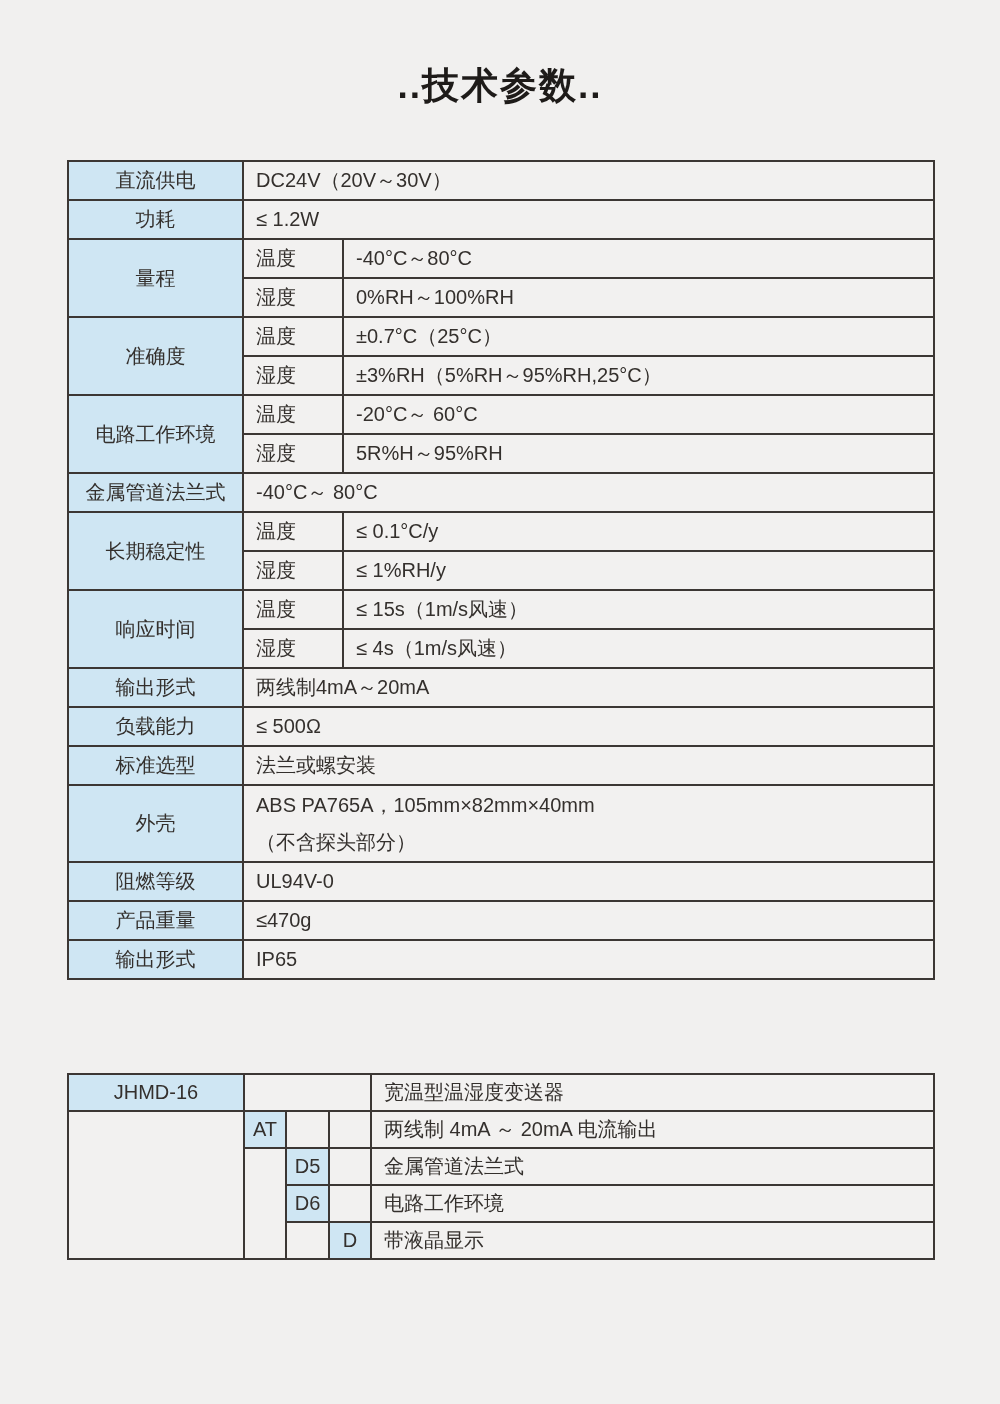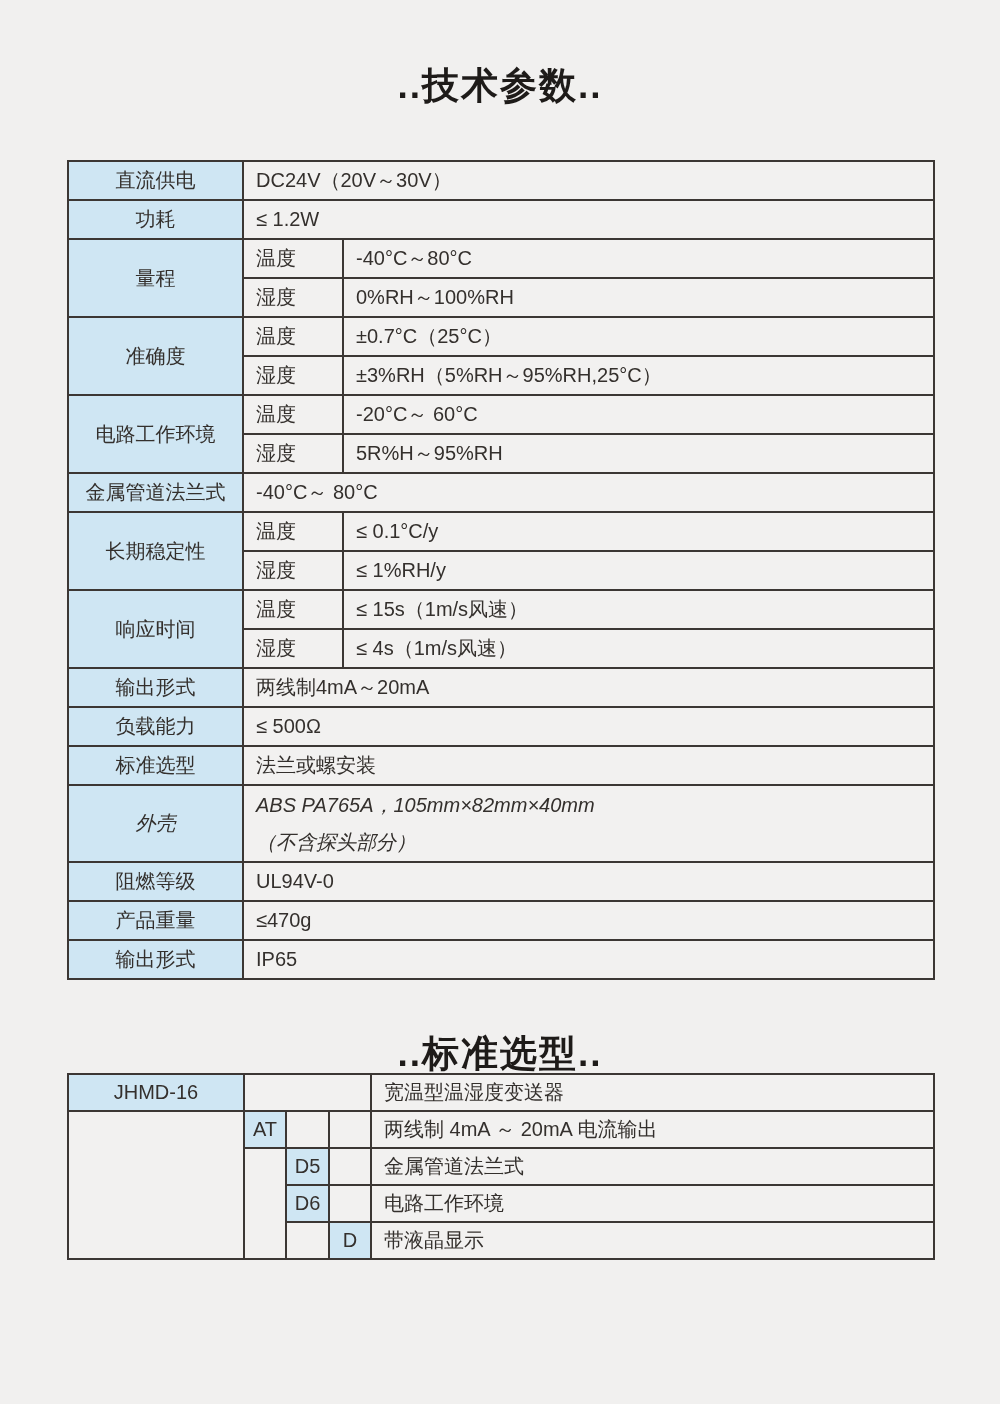--- a/index.html
+++ b/index.html
@@ -50,21 +50,21 @@
   }
   td.hdr, td.code {
     background: #cfe6f3;
     text-align: center;
     padding: 0 4px;
   }
   td.val { white-space: pre-line; line-height: 1.85; }
   td.blank { padding: 0; }
 
   #tech-table tr { height: 38px; }
-  #tech-table tr.tall { height: 77px; font-style: italic; }
+  #tech-table tr.tall { height: 77px; }
   #sel-table tr { height: 37px; }
 </style>
 </head>
 <body>
 
 <div id="page">
 
   <div id="tech-title" class="doc-title">..技术参数..</div>
 
   <table id="tech-table">
@@ -156,21 +156,20 @@
           <td class="hdr">产品重量</td>
           <td class="val" colspan="2">≤470g</td>
         </tr>
         <tr>
           <td class="hdr">输出形式</td>
           <td class="val" colspan="2">IP65</td>
         </tr>
       </tbody>
   </table>
 
-  <div id="sel-title" class="doc-title">..标准选型..</div>
 
   <table id="sel-table">
     <colgroup>
       <col style="width:176px">
       <col style="width:42px">
       <col style="width:43px">
       <col style="width:42px">
       <col style="width:563px">
     </colgroup>
     <tbody>

